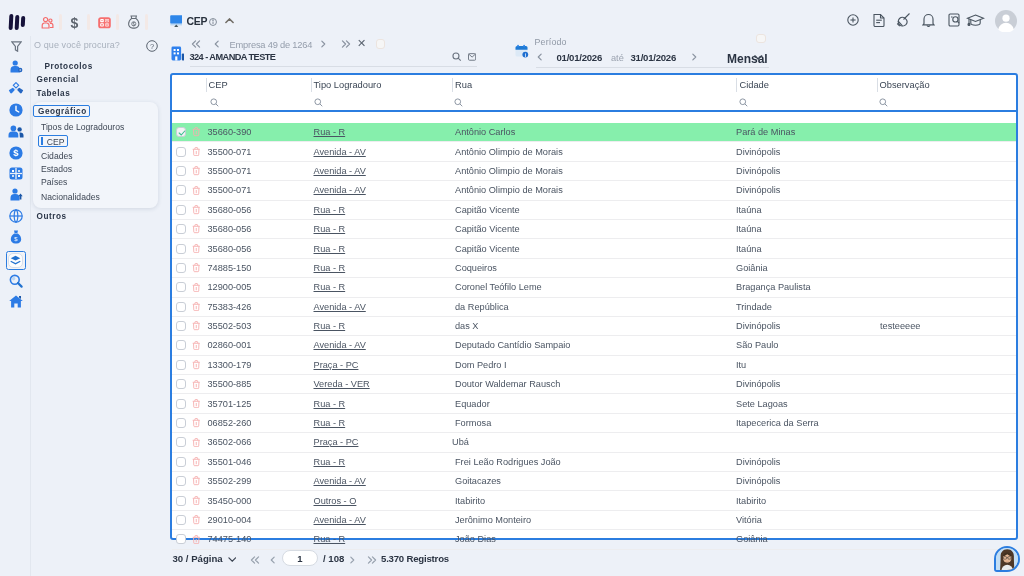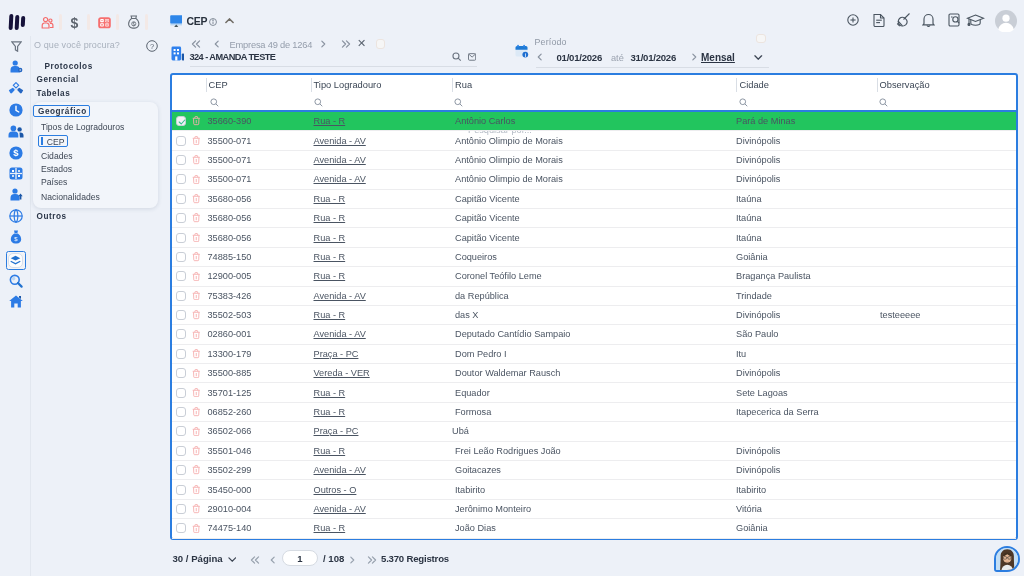--- a/index.html
+++ b/index.html
@@ -18,21 +18,21 @@
 .cep-box { position:absolute; left:38.3px; top:135px; width:29.5px; height:11.8px; border:1.8px solid #2b7de0; border-radius:2px; background:#f2f5fa; }
 .sideline { position:absolute; left:29.5px; top:36px; width:1px; height:540px; background:#e2e7ef; }
 
 .tbl { position:absolute; left:170px; top:73px; width:848px; height:467px; background:#fff; border:2px solid #2b7de0; border-radius:3px; }
 .hsep { position:absolute; top:3px; width:1px; height:14px; background:#d9dee5; }
 .hlabel { position:absolute; top:5px; font-size:9.3px; color:#3a4554; letter-spacing:0; }
 .srow-icon { position:absolute; top:23px; }
 .bluesep { position:absolute; left:0; top:35px; width:844px; height:2px; background:#2b7de0; }
 .rows { position:absolute; left:0; top:37px; width:844px; }
 .trow { display:flex; height:19.4px; align-items:center; border-bottom:1px solid #ededef; font-size:9.2px; color:#4a5462; }
-.trow.sel { background:#22c55e; }
+.trow.sel { background:#86efac;margin-top:11px; }
 .c-chk { width:33.5px; flex:0 0 33.5px; display:flex; align-items:center; }
 .c-cep { width:105px; flex:0 0 105px; padding-left:2px; }
 .c-tipo { width:141px; flex:0 0 141px; padding-left:3px;text-decoration:underline; }
 .c-rua { width:284px; flex:0 0 284px; padding-left:3.5px; }
 .c-cid { width:141px; flex:0 0 141px; padding-left:0.5px; }
 .c-obs { flex:1; padding-left:3.5px; }
 .chk { width:10px; height:10px; border:1.3px solid #c9ced6; border-radius:3px; background:#fff; margin-left:4px; flex:0 0 auto; }
 .trash { margin-left:6px; }
 
 .foot { position:absolute; top:548px; left:170px; width:700px; height:22px; font-size:9.6px; color:#2b3443; }
@@ -268,21 +268,21 @@
 <div class="abs" style="left:534.5px; top:37px; font-size:8.8px; color:#8f98a5; letter-spacing:.2px;">Período</div>
 <svg class="abs" style="left:537px; top:52.5px;" width="5" height="8" viewBox="0 0 6 9" fill="none" stroke="#8a93a0" stroke-width="1.4" stroke-linecap="round" stroke-linejoin="round">
     <path d="M5 1 L1.5 4.5 L5 8"></path>
   </svg>
 <div class="abs" style="left:556.5px; top:52px; font-size:9.6px; font-weight:bold; color:#2b3443; letter-spacing:-0.25px;">01/01/2026</div>
 <div class="abs" style="left:611px; top:53px; font-size:9.2px; color:#9aa2af;">até</div>
 <div class="abs" style="left:630.5px; top:52px; font-size:9.6px; font-weight:bold; color:#2b3443; letter-spacing:-0.25px;">31/01/2026</div>
 <svg class="abs" style="left:691.5px; top:52.5px;" width="5" height="8" viewBox="0 0 6 9" fill="none" stroke="#8a93a0" stroke-width="1.4" stroke-linecap="round" stroke-linejoin="round">
     <path d="M1 1 L4.5 4.5 L1 8"></path>
   </svg>
-<div class="abs" style="left:701px; top:52px; font-size:10px; font-weight:bold; color:#2b3443; letter-spacing:0;text-decoration:underline;">Mensal</div>
+<div class="abs" style="left:727px; top:52px; font-size:12px; font-weight:bold; color:#2b3443; letter-spacing:0;">Mensal</div>
 <svg class="abs" style="left:754px; top:54.5px;" width="8.5" height="5" viewBox="0 0 10 6" fill="none" stroke="#3d4654" stroke-width="1.6" stroke-linecap="round">
   <path d="M1 1 L5 5 L9 1"></path>
 </svg>
 <div class="abs" style="left:756px; top:33.5px; width:9.5px; height:9.5px; border:1.3px solid #ece4df; border-radius:3px; background:#f6f6f6;"></div>
 <div class="abs" style="left:535.5px; top:67px; width:233.5px; height:1px; background:#d8dde5;"></div>
 
 <div class="tbl">
   <div class="hsep" style="left:33.5px;"></div>
   <div class="hsep" style="left:138.5px;"></div>
   <div class="hsep" style="left:279.5px;"></div>

